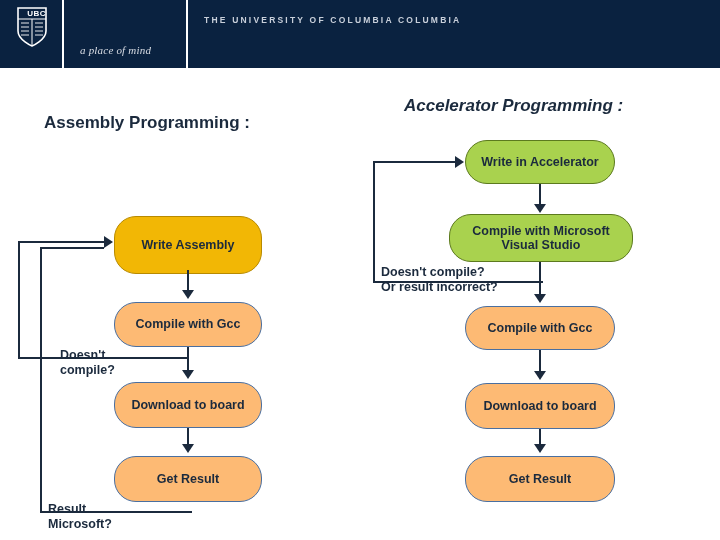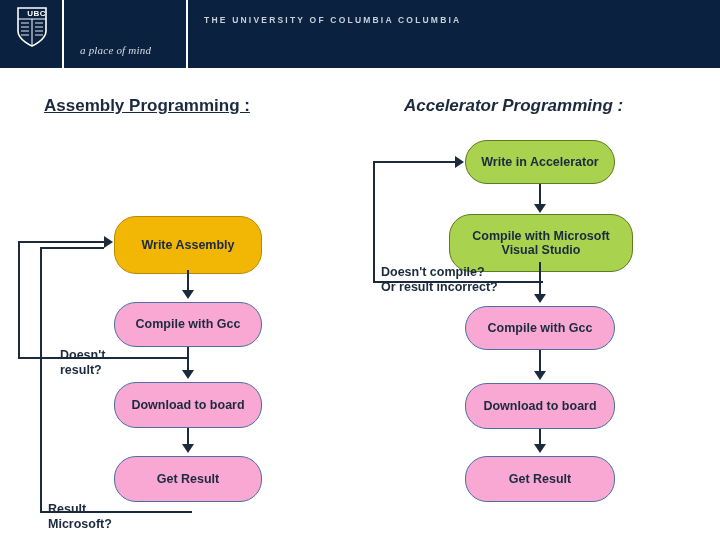--- a/index.html
+++ b/index.html
@@ -84,40 +84,40 @@
   }
 
   
   .col-title {
     position: absolute;
     font-size: 17px;
     font-weight: bold;
     color: #1b2a3d;
     white-space: nowrap;
   }
-  #title-left  { left: 44px;  top: 96px; text-decoration: underline; }
+  #title-left  { left: 44px;  top: 113px; }
   #title-right { left: 404px; top: 96px; font-style: italic; }
 
   
   .box {
     position: absolute;
     box-sizing: border-box;
     display: flex;
     align-items: center;
     justify-content: center;
     text-align: center;
     font-size: 12.5px;
     font-weight: bold;
     color: #1b2a3d;
     line-height: 1.15;
     padding: 18px 4px;
     border-radius: 22px;
   }
   .box.blue {
-    background: #f9a8d4;
+    background: #fdba74;
     border: 1px solid #4a6fa0;
   }
   .box.green {
     background: #a9d24e;
     border: 1px solid #5c7a1e;
   }
   .box.orange {
     background: #f2b705;
     border: 1px solid #b88a00;
   }
@@ -175,21 +175,21 @@
 </div>
 
 <div class="tagline">a place of mind</div>
 <div class="univ-name">THE UNIVERSITY OF COLUMBIA COLUMBIA</div>
 
 <div class="col-title" id="title-left">Assembly Programming :</div>
 <div class="col-title" id="title-right">Accelerator Programming :</div>
 
 <div class="box green" style="left:465px; top:140px; width:150px; height:44px;">Write in Accelerator</div>
 
-<div class="box green" style="left:449px; top:214px; width:184px; height:58px;">Compile with Microsoft Visual Studio</div>
+<div class="box green" style="left:449px; top:214px; width:184px; height:48px;">Compile with Microsoft Visual Studio</div>
 
 <div class="box blue" style="left:465px; top:306px; width:150px; height:44px;">Compile with Gcc</div>
 
 <div class="box blue" style="left:465px; top:383px; width:150px; height:46px;">Download to board</div>
 
 <div class="box blue" style="left:465px; top:456px; width:150px; height:46px;">Get Result</div>
 
 <div class="box orange" style="left:114px; top:216px; width:148px; height:58px;">Write Assembly</div>
 
 <div class="box blue" style="left:114px; top:302px; width:148px; height:45px;">Compile with Gcc</div>
@@ -226,20 +226,20 @@
 
 <div class="vline" style="left:187px; top:428px; height:16px;"></div>
 <div class="arrowhead down" style="left:182px; top:444px;"></div>
 
 <div class="hline" style="left:18px; top:357px; width:170px;"></div>
 <div class="vline" style="left:18px; top:241px; height:118px;"></div>
 <div class="hline" style="left:18px; top:241px; width:86px;"></div>
 <div class="arrowhead right" style="left:104px; top:236px;"></div>
 
 <div class="loop-label" style="left:60px; top:348px;">Doesn't
-result?</div>
+compile?</div>
 
 <div class="hline" style="left:40px; top:511px; width:152px;"></div>
 <div class="vline" style="left:40px; top:247px; height:266px;"></div>
 <div class="hline" style="left:40px; top:247px; width:64px;"></div>
 
 <div class="loop-label" style="left:48px; top:502px;">Result
 Microsoft?</div>
 
 </body></html>

